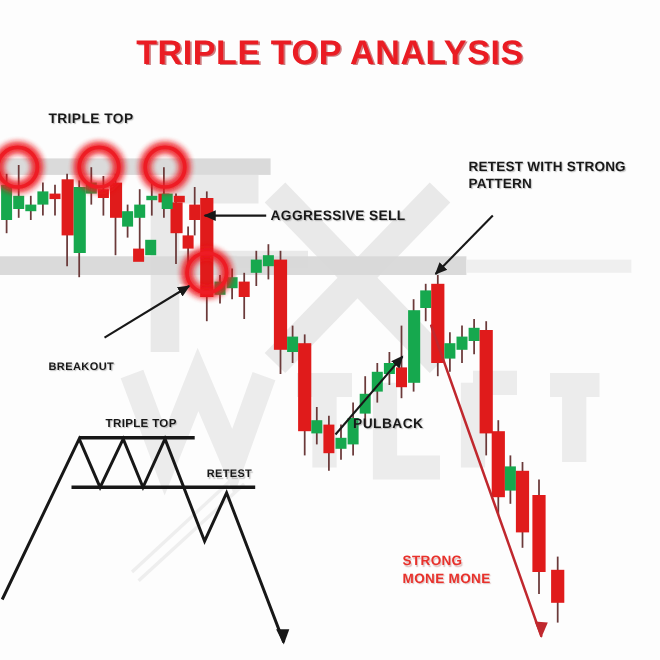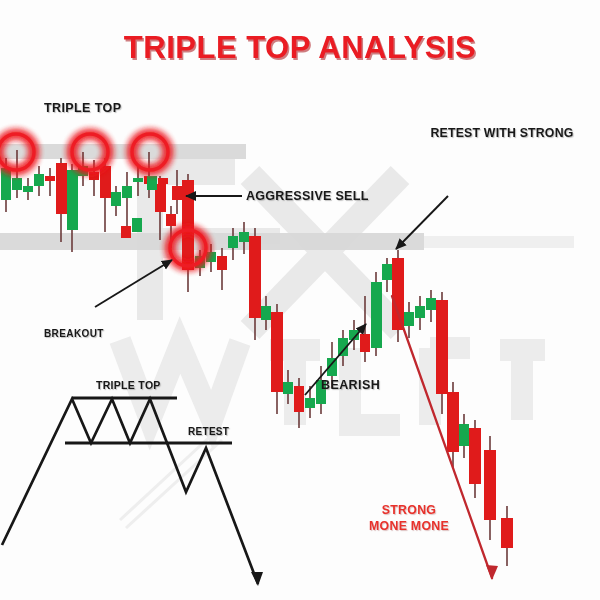--- a/index.html
+++ b/index.html
@@ -45,24 +45,24 @@
     text-shadow: 1px 1px 1px rgba(120,120,120,0.45);
     white-space: nowrap;
     line-height: 1.28;
   }
   .lbl-red {
     color: #e8312b;
     text-shadow: 1px 1px 1px rgba(160,80,80,0.35);
   }
   #lbl-triple-top-chart { left: 44px;  top: 100px; font-size: 12.5px; letter-spacing: 0.4px; }
   #lbl-aggressive-sell  { left: 246px; top: 188px; font-size: 12.5px; letter-spacing: 0.3px; }
-  #lbl-retest-bearish   { left: 426px; top: 126px; font-size: 12.3px; letter-spacing: 0.2px; text-align: center; width: 152px; }
+  #lbl-retest-bearish   { left: 426px; top: 144px; font-size: 12.3px; letter-spacing: 0.2px; text-align: left; width: 152px; }
   #lbl-breakout         { left: 44px;  top: 328px; font-size: 10px; letter-spacing: 0.4px; }
   #lbl-pulback          { left: 321px; top: 377px; font-size: 12.5px; letter-spacing: 0.4px; }
-  #lbl-strong-move      { left: 366px; top: 503px; font-size: 12.3px; letter-spacing: 0.3px; text-align: center; width: 86px; }
+  #lbl-strong-move      { left: 366px; top: 503px; font-size: 12.3px; letter-spacing: 0.3px; text-align: left; width: 86px; }
   #lbl-diag-triple-top  { left: 96px;  top: 379px; font-size: 10.5px; letter-spacing: 0.3px; }
   #lbl-diag-retest      { left: 188px; top: 426px; font-size: 10px; letter-spacing: 0.3px; text-align: right; }
 </style>
 </head>
 <body>
 
 <div id="page">
 
   <svg class="layer" viewBox="0 0 600 600">
     <g fill="none" stroke="#e9e9e9" stroke-width="26" stroke-linecap="butt">
@@ -241,25 +241,26 @@
       <line x1="448" y1="196" x2="396" y2="249"></line>
     </g>
   </svg>
 
   <div class="lbl" id="lbl-triple-top-chart">TRIPLE TOP</div>
 
   <div class="lbl" id="lbl-aggressive-sell">AGGRESSIVE SELL</div>
 
   <div class="lbl" id="lbl-retest-bearish">
     <div>RETEST WITH STRONG</div>
+    <div>PATTERN</div>
   </div>
 
   <div class="lbl" id="lbl-breakout">BREAKOUT</div>
 
-  <div class="lbl" id="lbl-pulback">BEARISH</div>
+  <div class="lbl" id="lbl-pulback">PULBACK</div>
 
   <div class="lbl lbl-red" id="lbl-strong-move">
     <div>STRONG</div>
     <div>MONE MONE</div>
   </div>
 
   <svg class="layer" viewBox="0 0 600 600">
     <g stroke="#171717" fill="none" stroke-width="3.1" stroke-linejoin="miter" stroke-linecap="butt">
       <line x1="72" y1="398" x2="177" y2="398"></line>
       <line x1="65" y1="443" x2="232" y2="443"></line>

